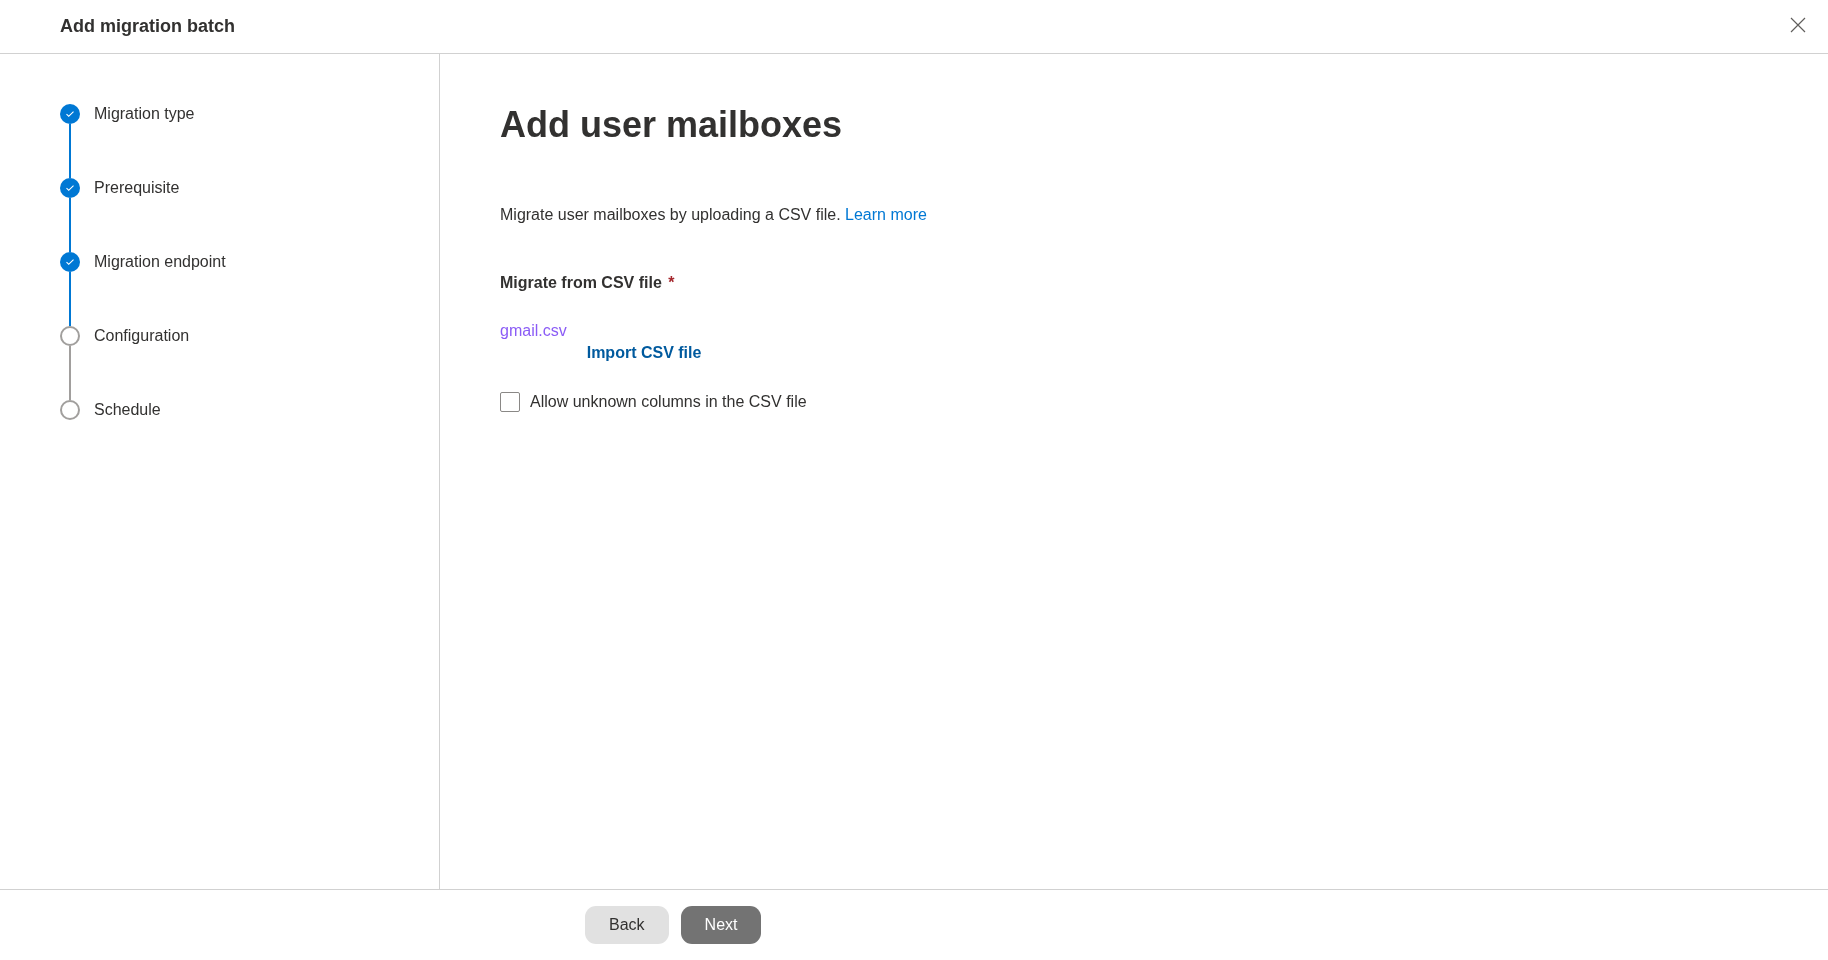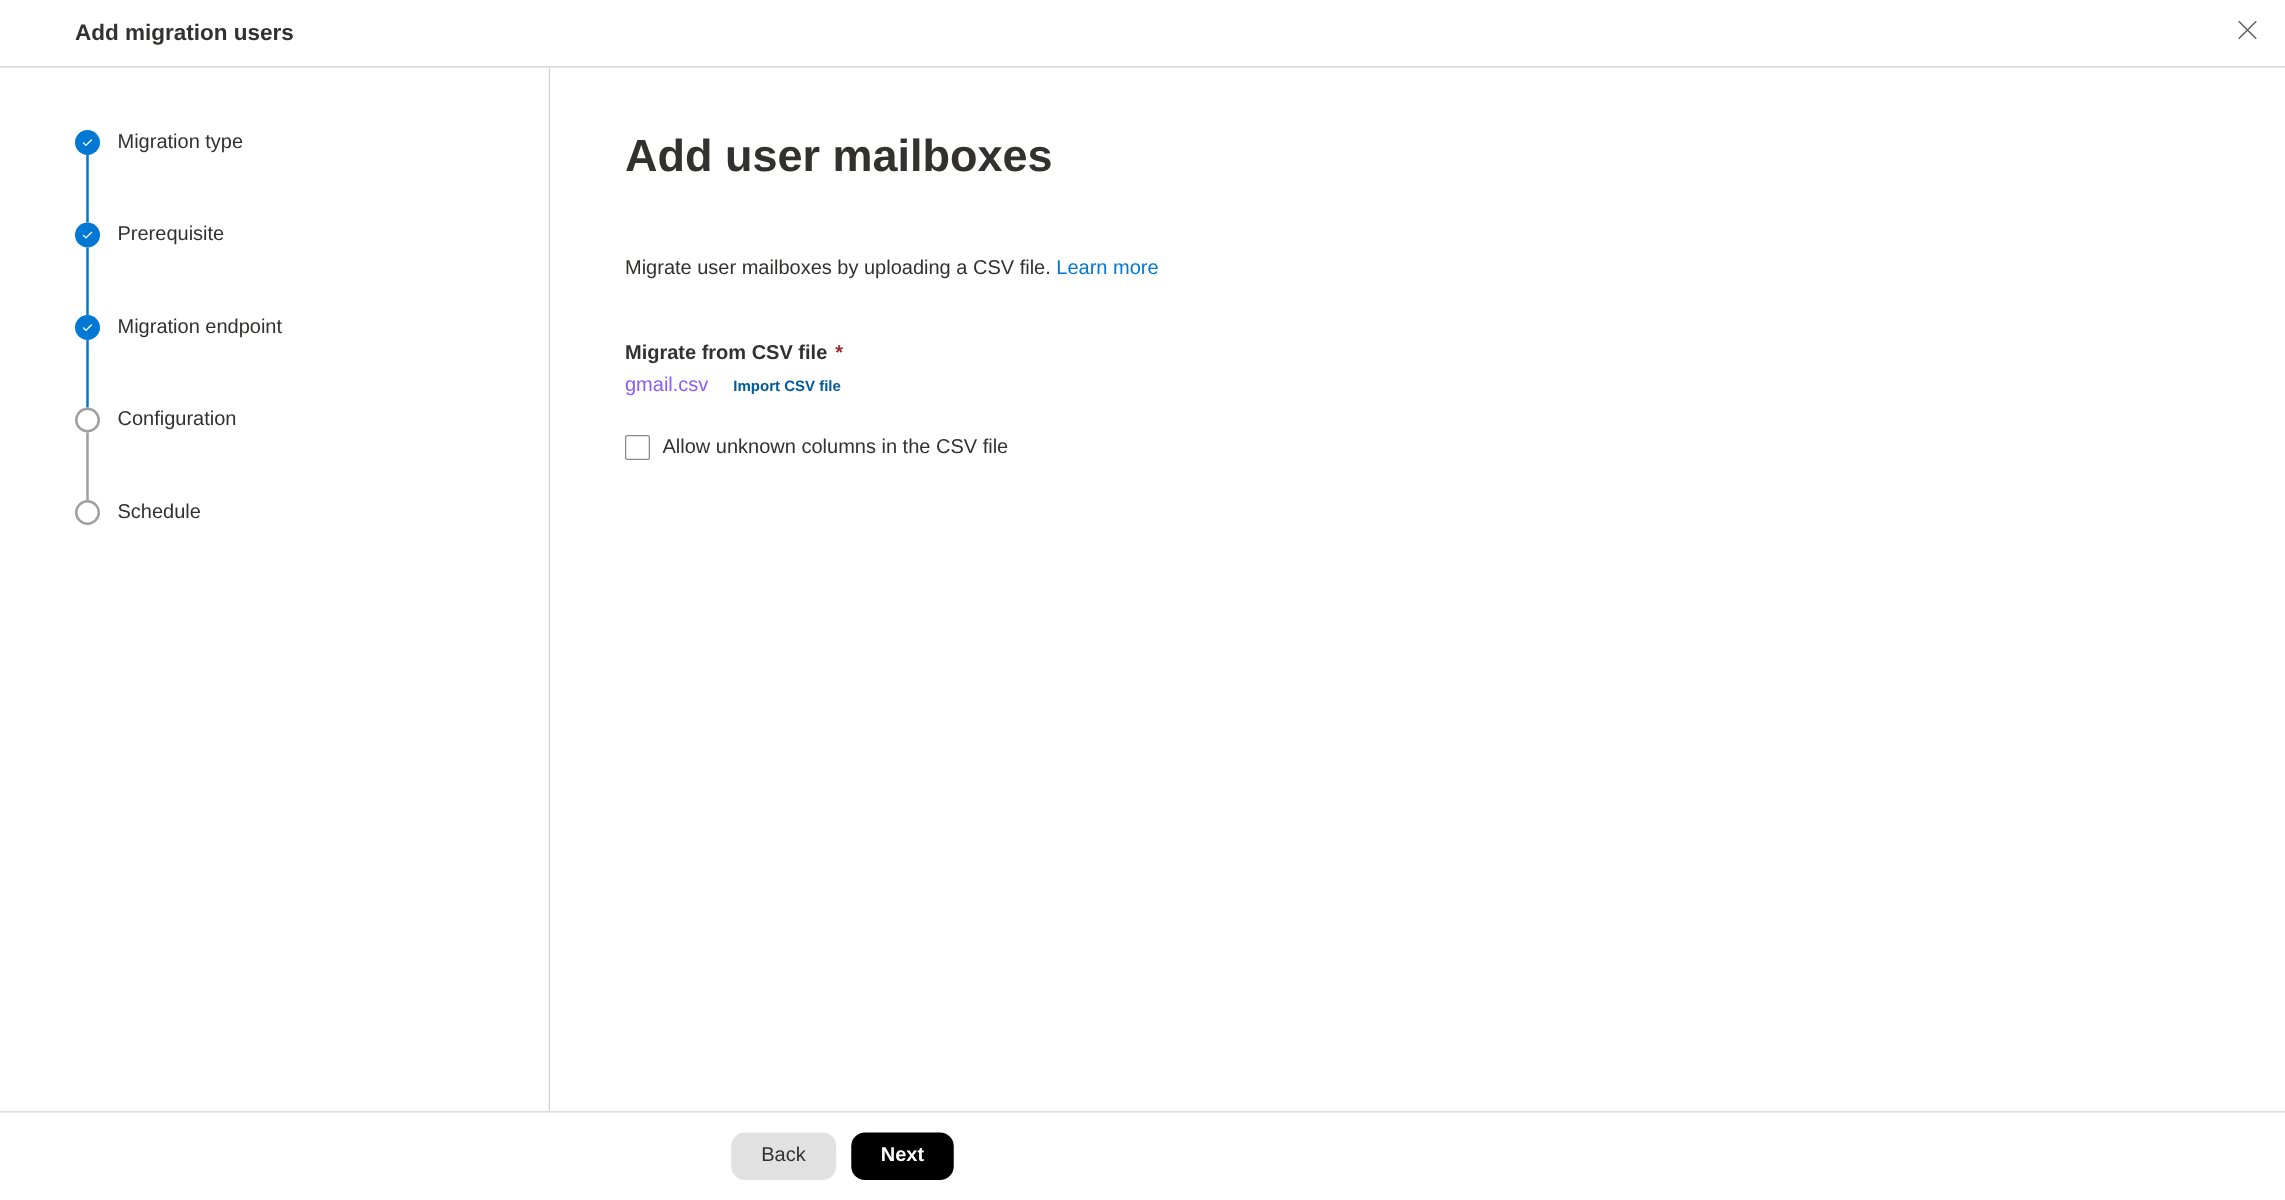--- a/index.html
+++ b/index.html
@@ -157,24 +157,25 @@
       display: flex;
       align-items: center;
       gap: 20px;
       margin-bottom: 30px;
     }
     .file-name {
       font-size: 16px;
       color: #8b5cf6;
     }
     .import-link {
-      font-size: 12px;
+      font-size: 16px;
       font-weight: 700;
       color: #005a9e;
       cursor: pointer;
+      margin-top: 44px;
     }
     .checkbox-row {
       display: flex;
       align-items: center;
       gap: 10px;
     }
     .checkbox {
       width: 20px;
       height: 20px;
       border: 1px solid #8a8886;
@@ -200,31 +201,31 @@
       font-family: inherit;
       border: none;
       cursor: pointer;
       border-radius: 11px;
     }
     .btn-secondary {
       background: #e1e1e1;
       color: #323130;
     }
     .btn-primary {
-      background: #000000;
+      background: #737373;
       color: #ffffff;
-      font-weight: 700;
+      font-weight: 400;
     }
   </style>
 </head>
 <body>
 
 <div class="dialog">
   <div class="header">
-    <div class="header-title">Add migration users</div>
+    <div class="header-title">Add migration batch</div>
     <div class="close-btn">
       <span>
         <svg width="16" height="16" viewBox="0 0 16 16">
             <path d="M1 1 L15 15 M15 1 L1 15" stroke="#605e5c" stroke-width="1.2" fill="none"></path>
           </svg>
       </span>
     </div>
   </div>
 
   <div class="body">

